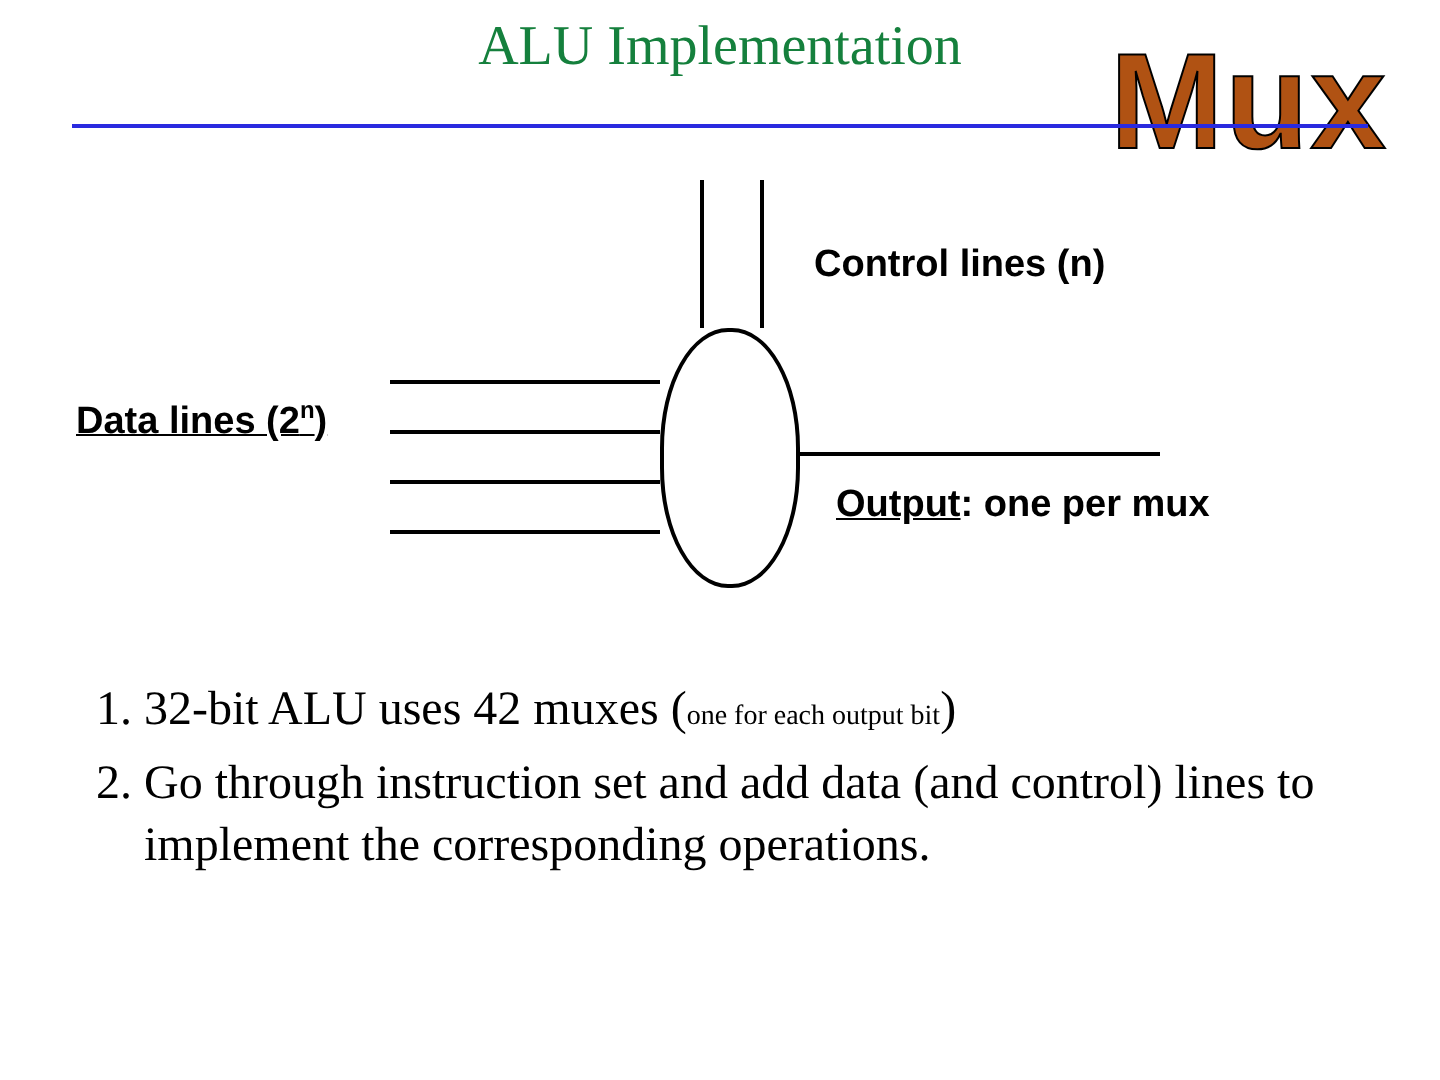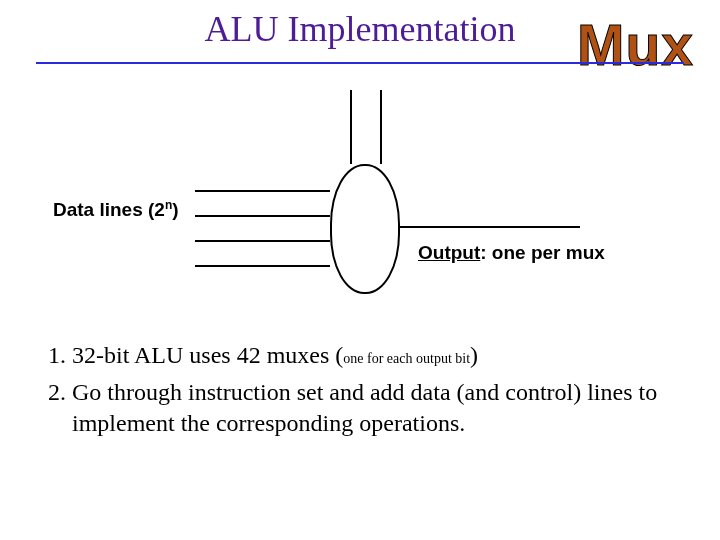--- a/index.html
+++ b/index.html
@@ -15,29 +15,29 @@
   .title-row {
     position: relative;
     width: 100%;
     height: 70px;
   }
   .title {
     position: absolute;
     left: 50%;
     transform: translateX(-50%);
     top: 8px;
-    font-size: 36px;
-    color: #4c1d95;
+    font-size: 28px;
+    color: #15803d;
   }
   .badge {
     position: absolute;
     right: 26px;
     top: 12px;
     font-family: Impact, "Arial Black", sans-serif;
-    font-size: 57px;
+    font-size: 68px;
     font-weight: 800;
     letter-spacing: 1px;
     color: #b05213;
     -webkit-text-stroke: 1px #000;
   }
   .hr {
     position: absolute;
     left: 36px;
     right: 36px;
     top: 62px;
@@ -79,21 +79,21 @@
   .out  { left: 400px; top: 156px; width: 180px; height: 2px; }
 
   .label {
     position: absolute;
     font-family: Arial, Helvetica, sans-serif;
     font-weight: 700;
     font-size: 19px;
     color: #000;
   }
   .lbl-ctrl { left: 407px; top: 52px; }
-  .lbl-data { left: 53px;  top: 128px; }
+  .lbl-data { left: 38px;  top: 128px; text-decoration: underline; }
   .lbl-out  { left: 418px; top: 172px; }
   .sup { font-size: 12px; vertical-align: super; }
   .ul { text-decoration: underline; margin-top: 33px; }
 
   .list {
     position: absolute;
     left: 38px;
     top: 340px;
     width: 640px;
     font-size: 24px;
@@ -123,20 +123,21 @@
 
   <div class="line din1"></div>
   <div class="line din2"></div>
   <div class="line din3"></div>
   <div class="line din4"></div>
 
   <div class="mux-body"></div>
 
   <div class="line out"></div>
 
+  <div class="label lbl-ctrl">Control lines (n)</div>
 
   <div class="label lbl-data">
     <span>Data lines (2</span><span class="sup">n</span><span>)</span>
   </div>
 
   <div class="label lbl-out">
     <span class="ul">Output</span><span>: one per mux</span>
   </div>
 </div>
 

